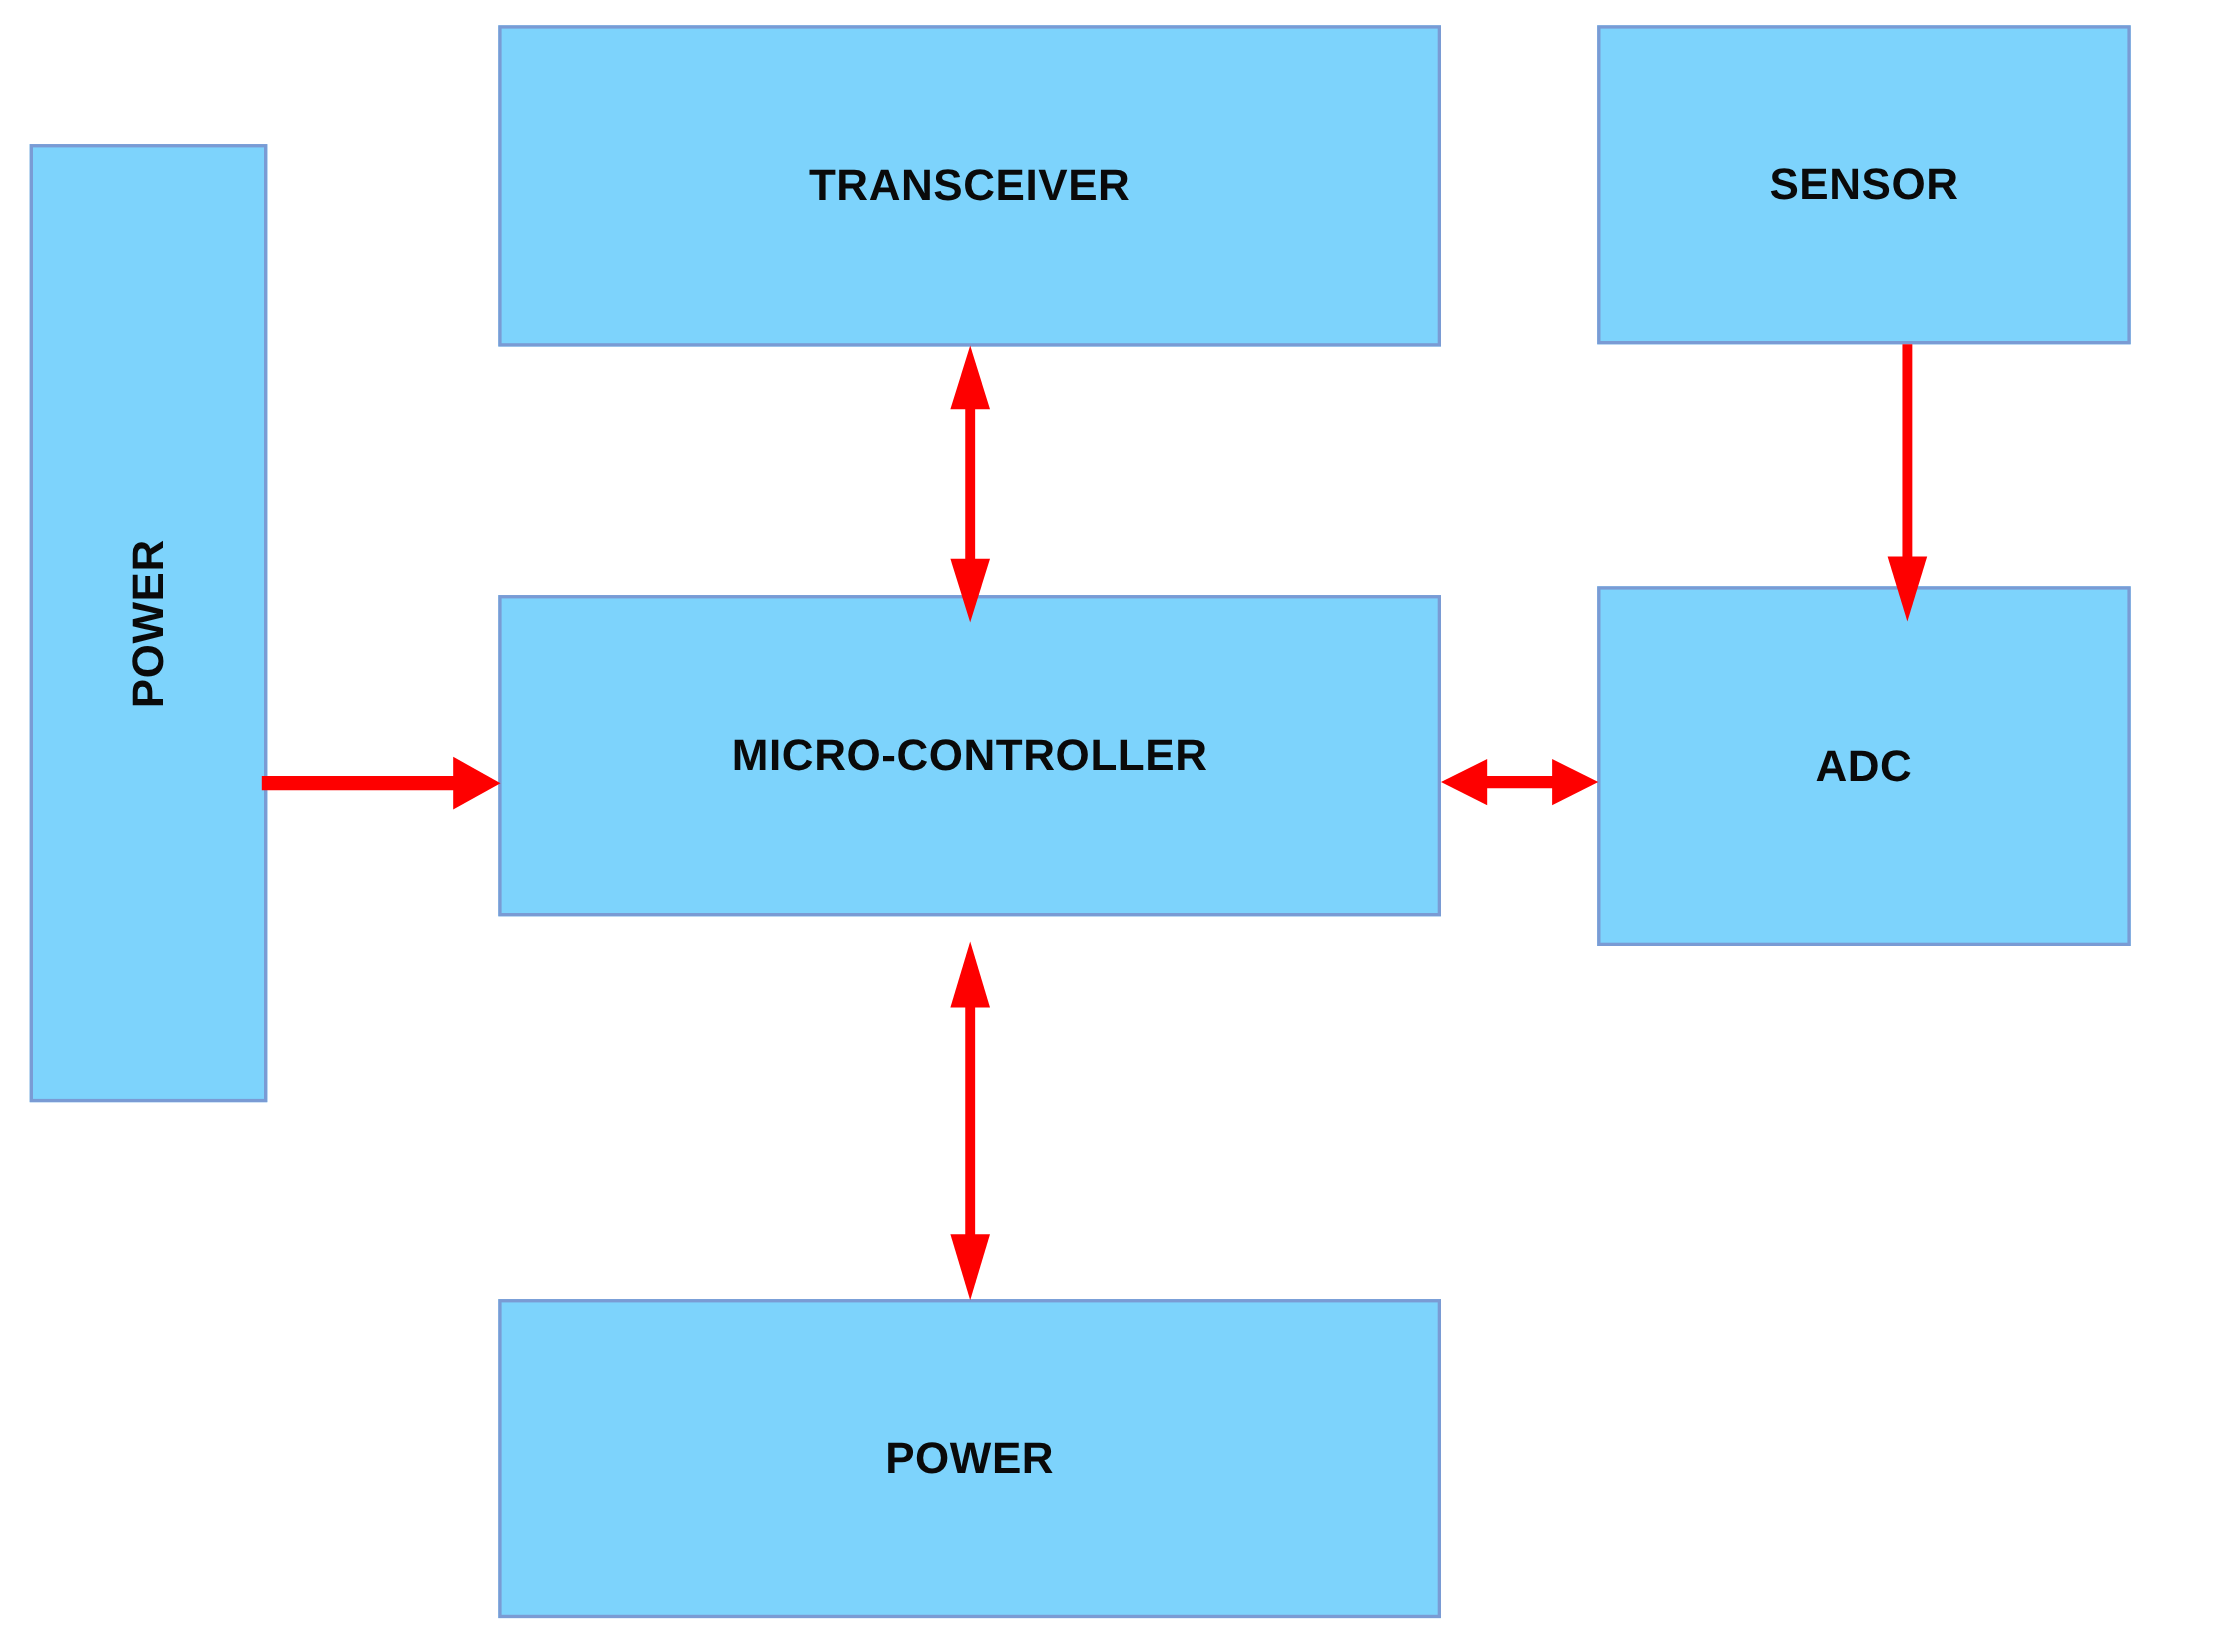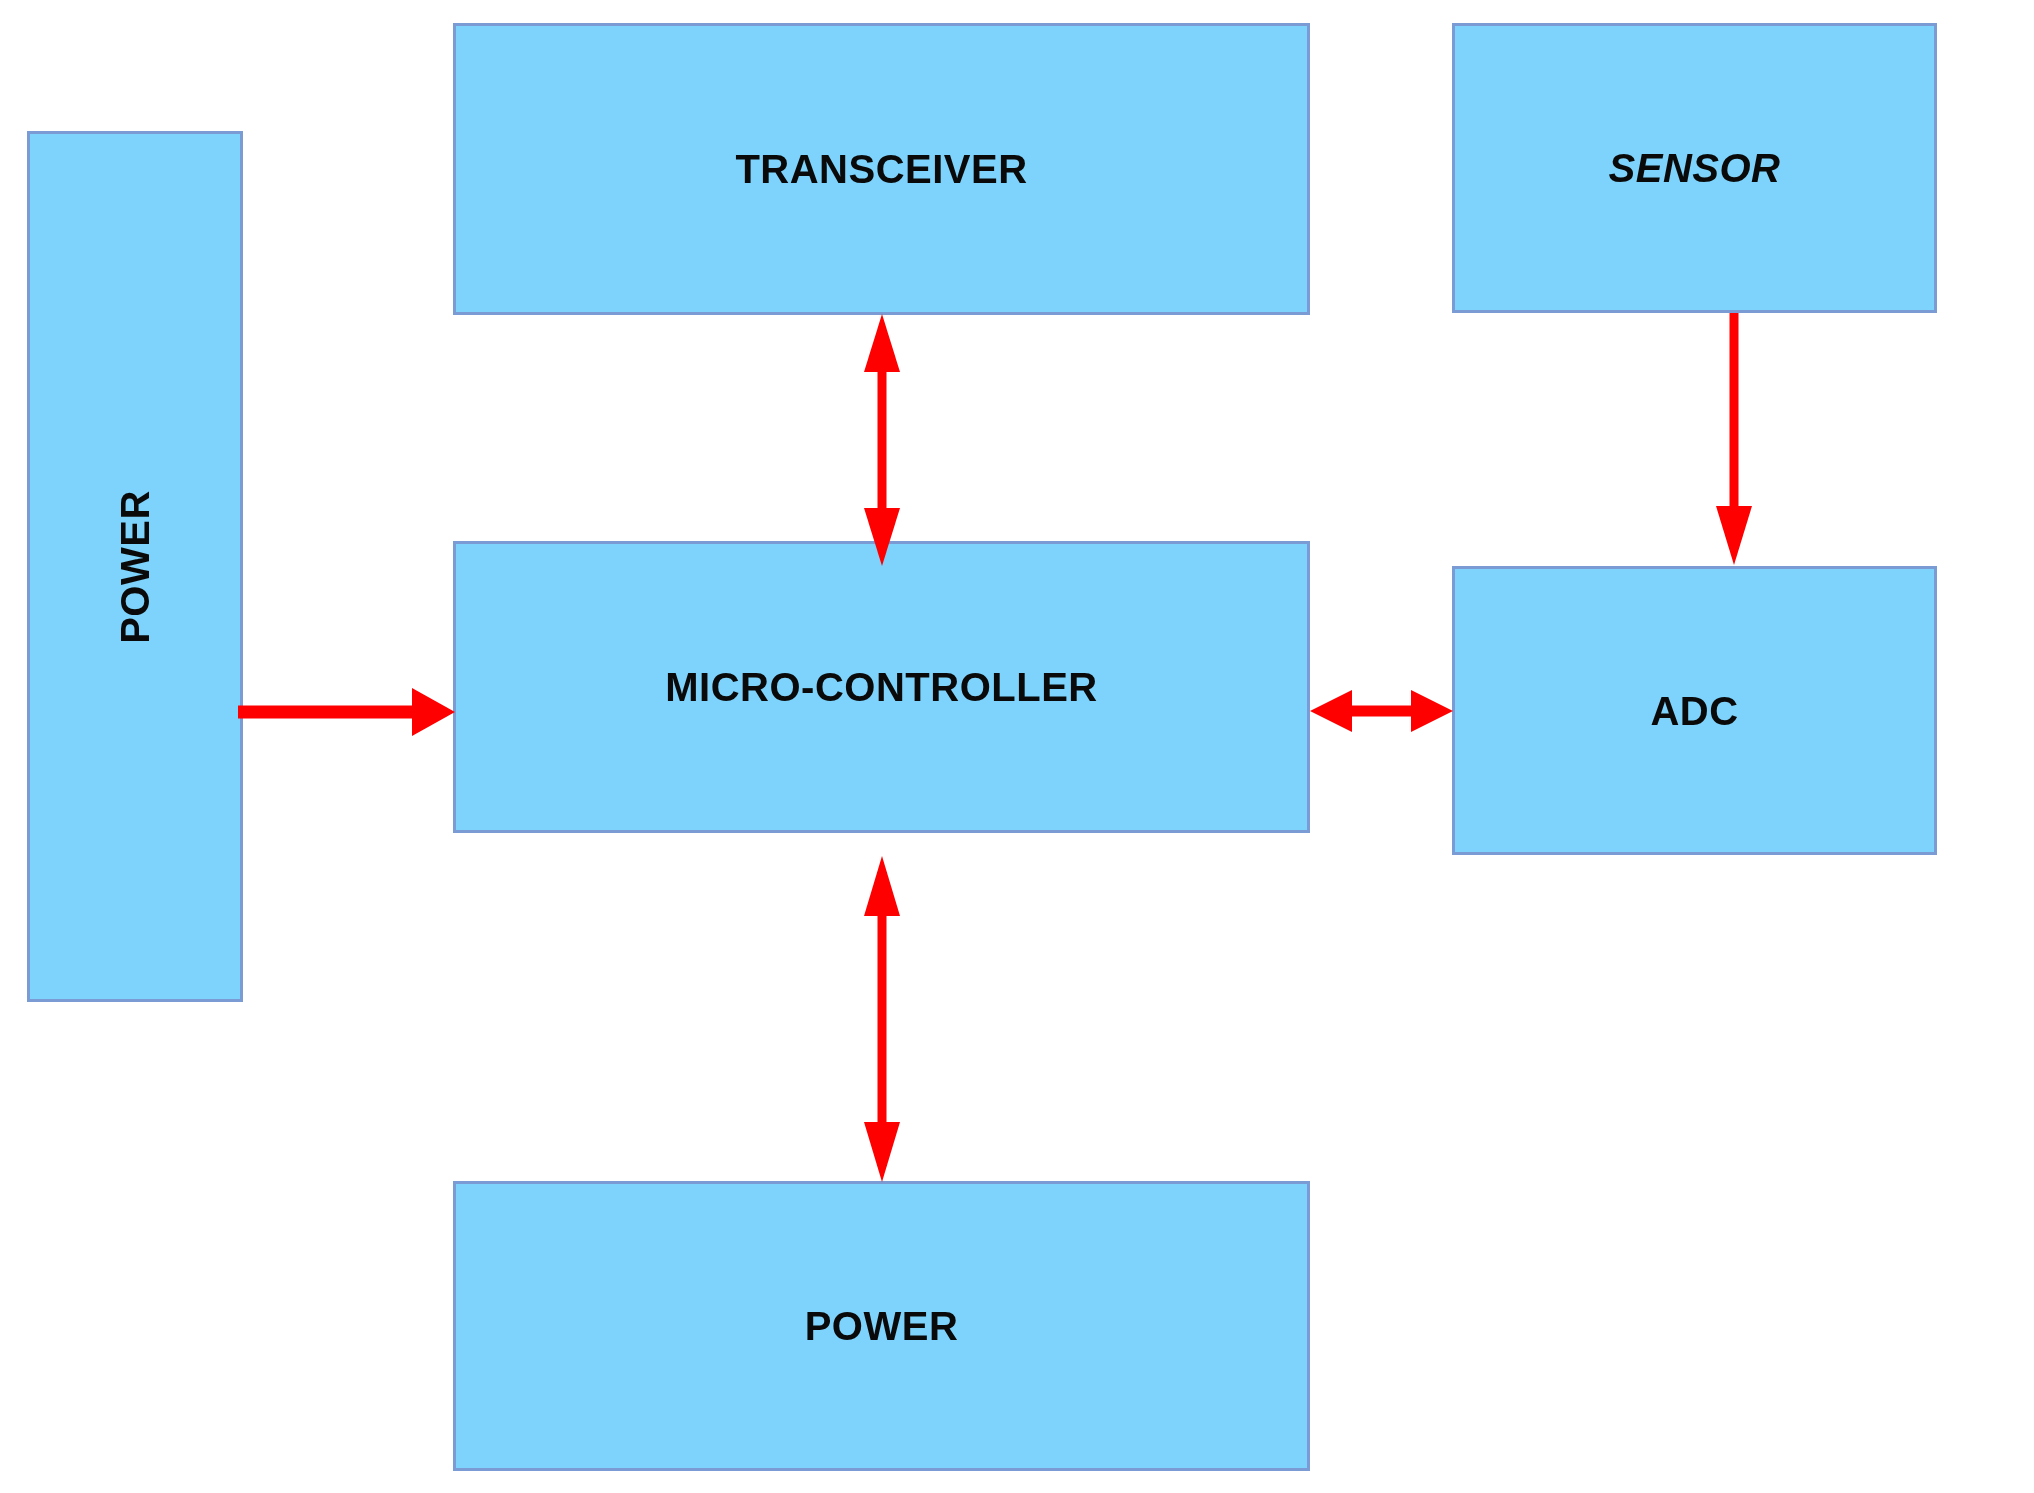--- a/index.html
+++ b/index.html
@@ -53,29 +53,29 @@
 <div id="canvas">
 
   <div class="block" id="block-power" style="left:27px; top:131px; width:216px; height:871px;">
     <span class="block-label vertical">POWER</span>
   </div>
 
   <div class="block" id="block-transceiver" style="left:453px; top:23px; width:857px; height:292px;">
     <span class="block-label">TRANSCEIVER</span>
   </div>
 
-  <div class="block" id="block-sensor" style="left:1452px; top:23px; width:485px; height:290px;font-style:italic;">
+  <div class="block" id="block-sensor" style="left:1452px; top:23px; width:485px; height:290px;">
     <span class="block-label">SENSOR</span>
   </div>
 
   <div class="block" id="block-microcontroller" style="left:453px; top:541px; width:857px; height:292px;">
     <span class="block-label">MICRO-CONTROLLER</span>
   </div>
 
-  <div class="block" id="block-adc" style="left:1452px; top:566px; width:485px; height:289px;">
+  <div class="block" id="block-adc" style="left:1452px; top:533px; width:485px; height:327px;">
     <span class="block-label">ADC</span>
   </div>
 
   <div class="block" id="block-memory" style="left:453px; top:1181px; width:857px; height:290px;">
     <span class="block-label">POWER</span>
   </div>
 
   <svg class="arrow-layer" viewBox="0 0 2034 1493" width="2034" height="1493">
 
     <g>

